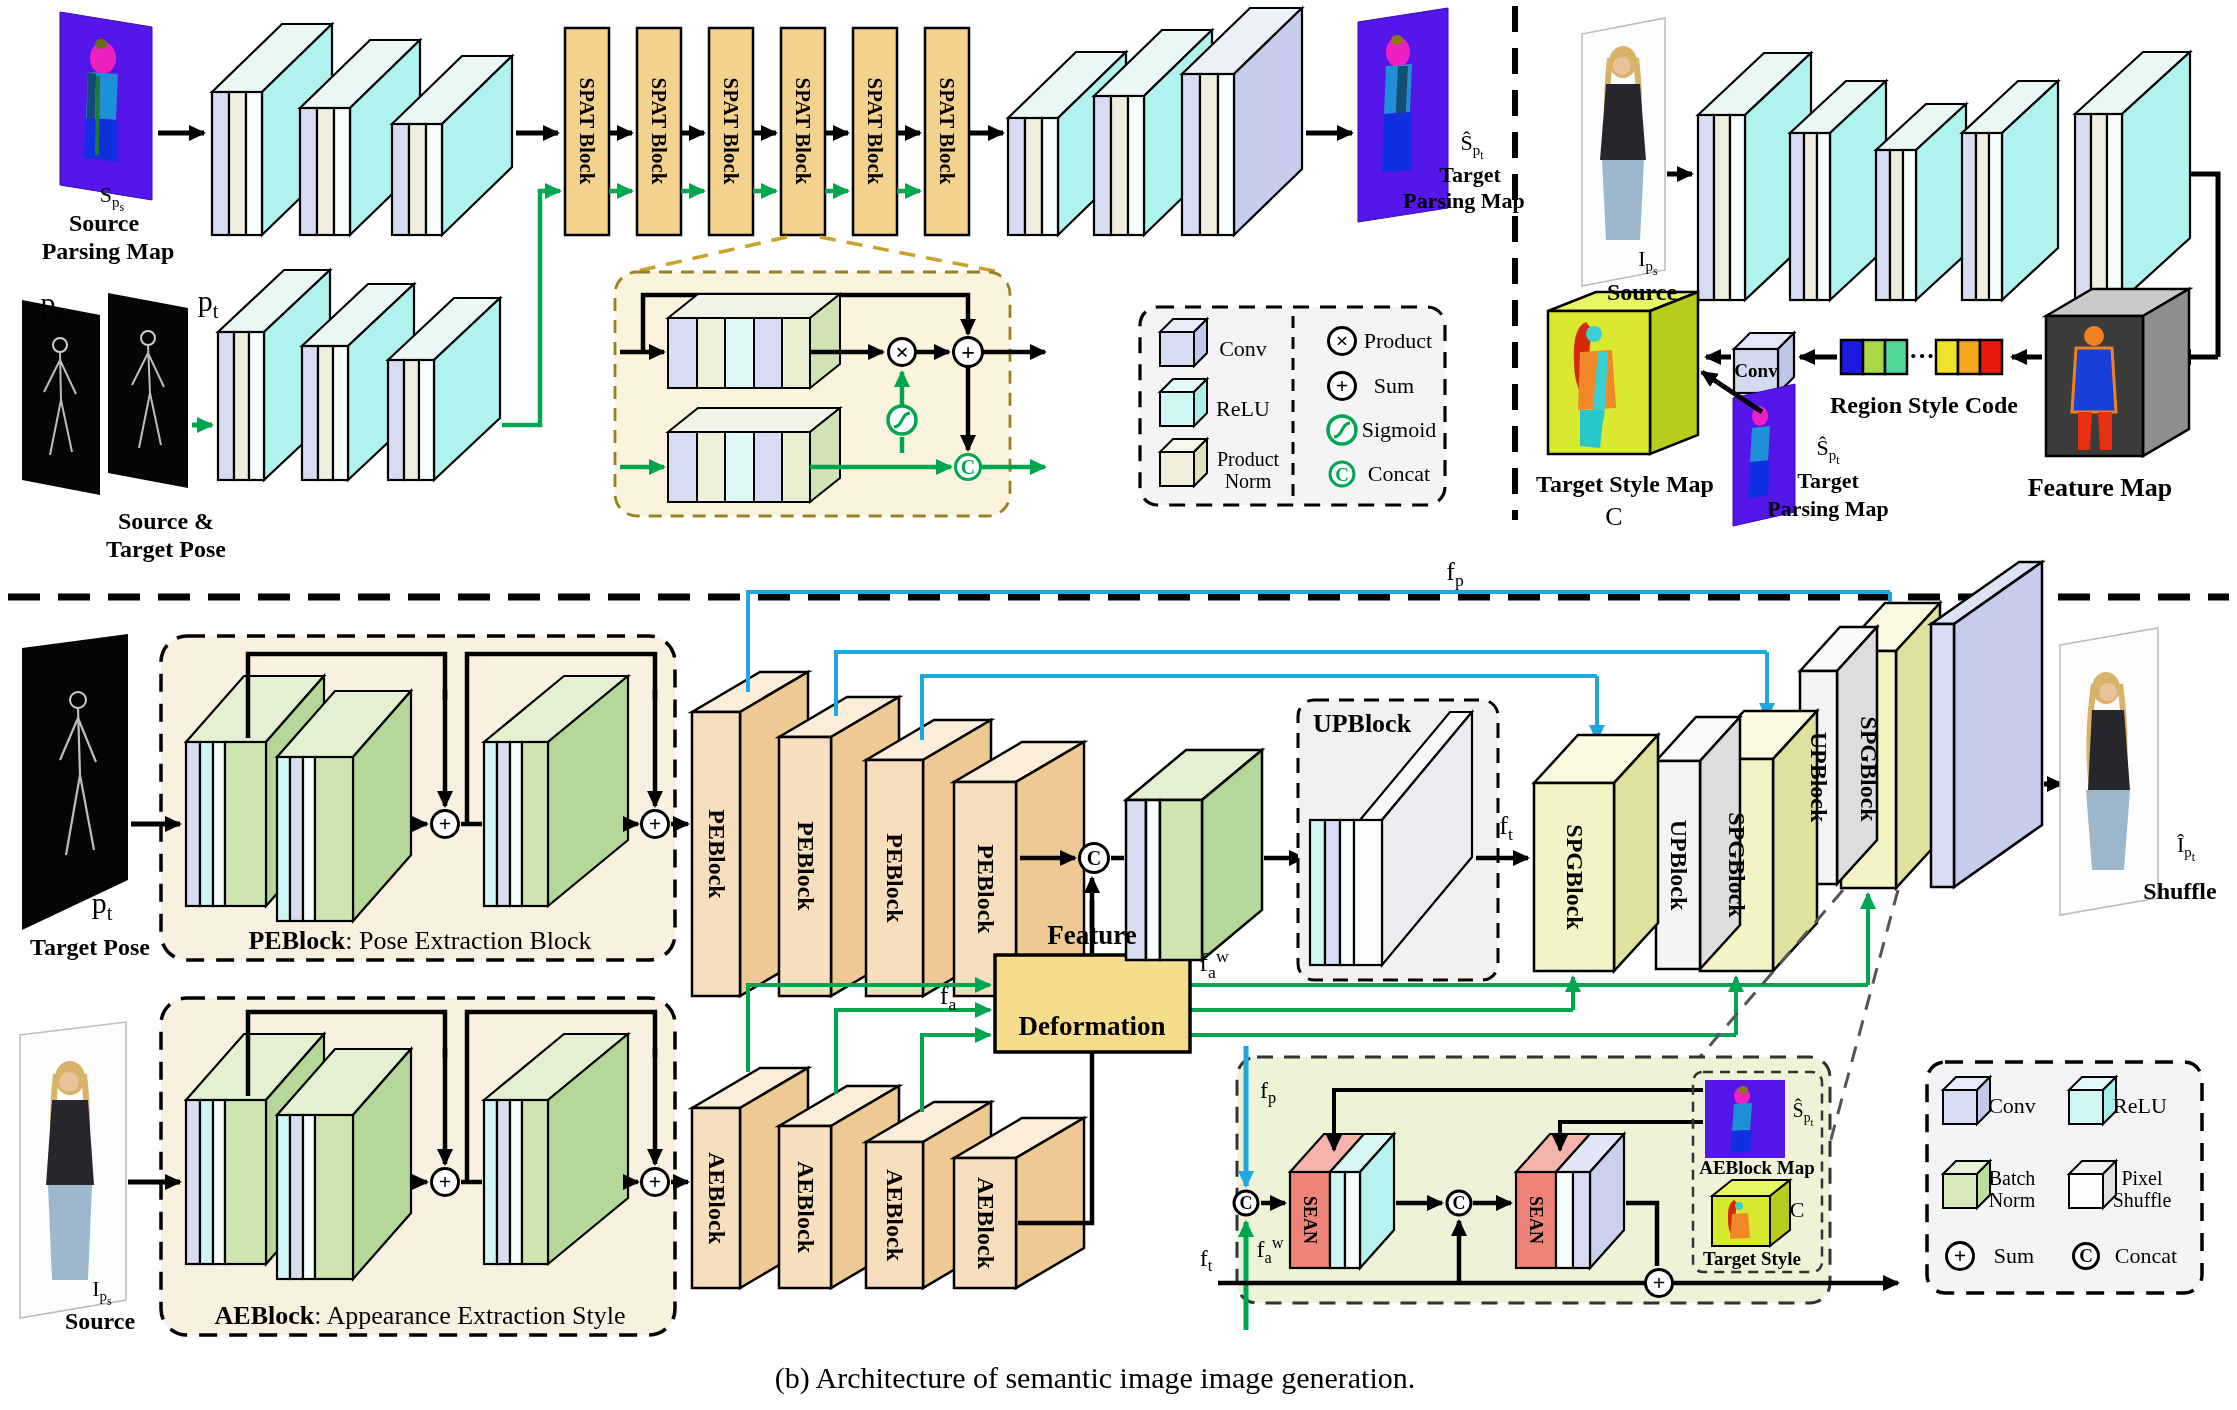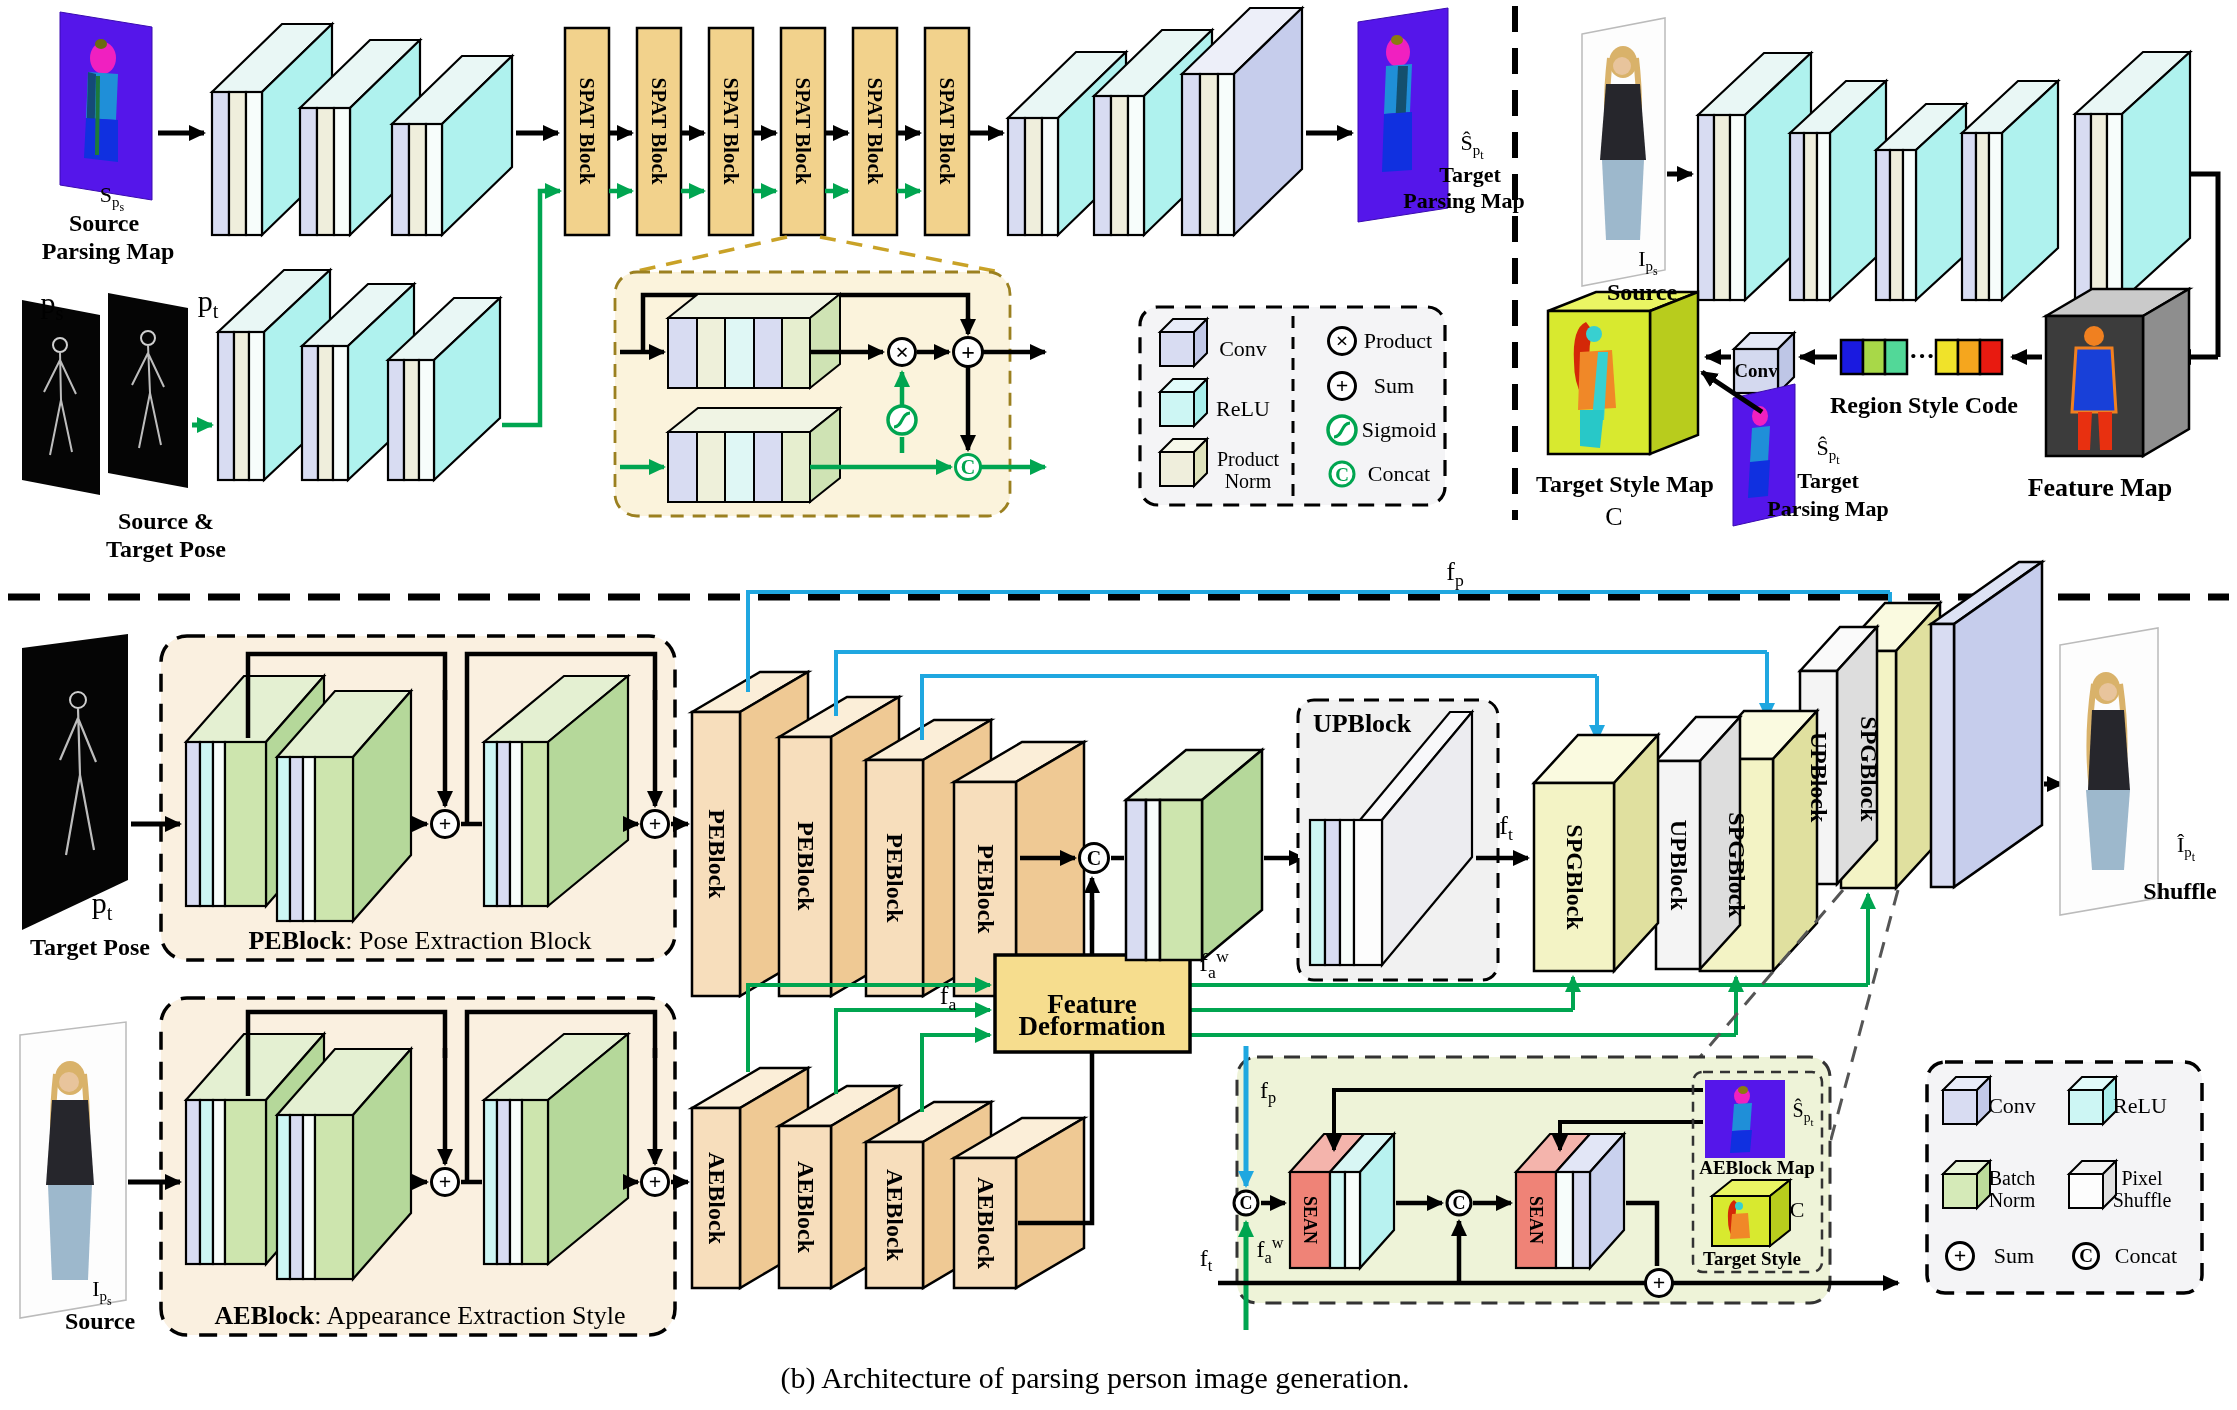--- a/index.html
+++ b/index.html
@@ -676,21 +676,21 @@
 <div class="lbl vlbl bold f24" style="left:985px;top:889px">PEBlock</div>
 
 <div class="lbl vlbl bold f24" style="left:716px;top:1198px">AEBlock</div>
 <div class="lbl vlbl bold f24" style="left:805px;top:1207px">AEBlock</div>
 <div class="lbl vlbl bold f24" style="left:894px;top:1215px">AEBlock</div>
 <div class="lbl vlbl bold f24" style="left:985px;top:1223px">AEBlock</div>
 
 <div class="lbl math f26" style="left:1455px;top:574px"><span>f</span><sub>p</sub></div>
 <div class="lbl math f26" style="left:948px;top:998px"><span>f</span><sub>a</sub></div>
 <div class="lbl math f26" style="left:1214px;top:964px"><span>f</span><sub>a</sub><sup>w</sup></div>
-<div class="lbl bold f27" style="left:1092px;top:1004px">Feature</div>
+<div class="lbl bold f27" style="left:1092px;top:935px">Feature</div>
 <div class="lbl bold f27" style="left:1092px;top:1026px">Deformation</div>
 <div class="lbl bold f26" style="left:1362px;top:724px">UPBlock</div>
 <div class="lbl math f26" style="left:1506px;top:828px"><span>f</span><sub>t</sub></div>
 
 <div class="lbl vlbl bold f24" style="left:1574px;top:877px">SPGBlock</div>
 <div class="lbl vlbl bold f24" style="left:1678px;top:865px">UPBlock</div>
 <div class="lbl vlbl bold f24" style="left:1736px;top:865px">SPGBlock</div>
 <div class="lbl vlbl bold f24" style="left:1818px;top:777px">UPBlock</div>
 <div class="lbl vlbl bold f24" style="left:1868px;top:769px">SPGBlock</div>
 
@@ -720,15 +720,15 @@
 <div class="lbl f22" style="left:2140px;top:1106px">ReLU</div>
 <div class="lbl f20" style="left:2012px;top:1178px">Batch</div>
 <div class="lbl f20" style="left:2012px;top:1200px">Norm</div>
 <div class="lbl f20" style="left:2142px;top:1178px">Pixel</div>
 <div class="lbl f20" style="left:2142px;top:1200px">Shuffle</div>
 <div class="op f22" style="left:1960px;top:1256px;width:30px;height:30px">+</div>
 <div class="lbl f22" style="left:2014px;top:1256px">Sum</div>
 <div class="op f19" style="left:2086px;top:1256px;width:28px;height:28px">C</div>
 <div class="lbl f22" style="left:2146px;top:1256px">Concat</div>
 
-<div class="lbl f30" style="left:1095px;top:1378px">(b) Architecture of parsing person image generation.</div>
+<div class="lbl f30" style="left:1095px;top:1378px">(b) Architecture of semantic image image generation.</div>
 
 </div>
 
 </body></html>

